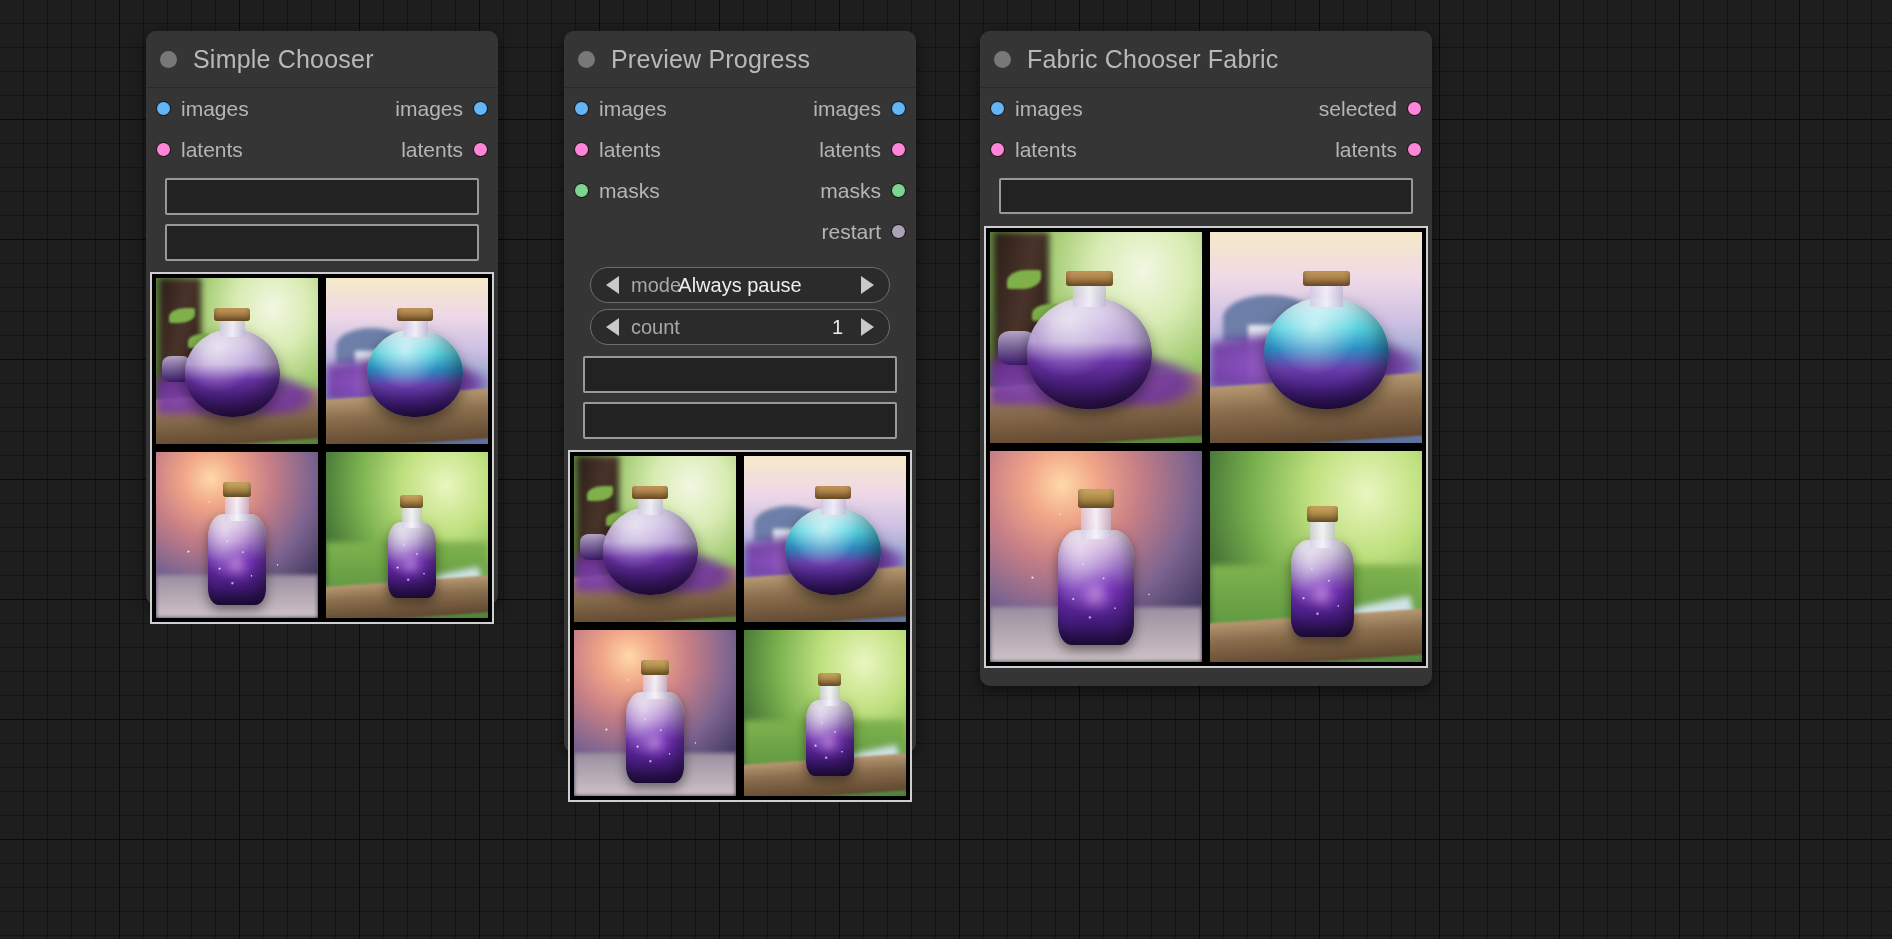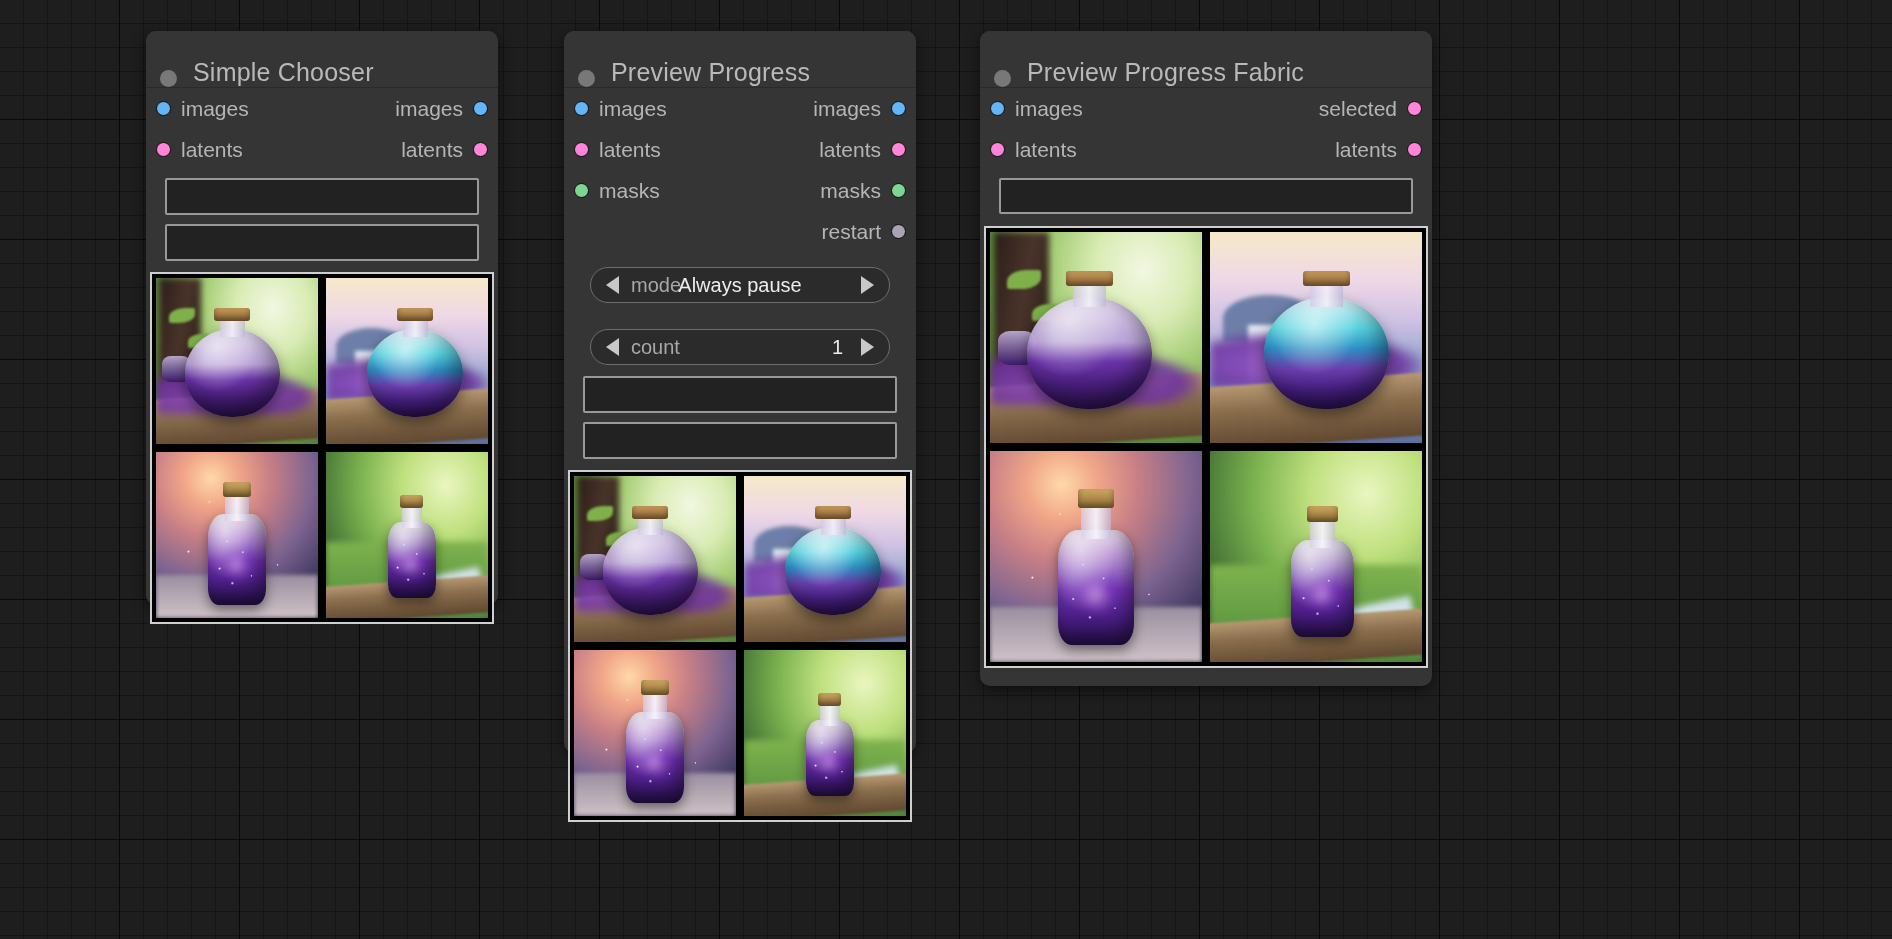--- a/index.html
+++ b/index.html
@@ -24,21 +24,21 @@
   
   .node{
     position:absolute;
     background:#353535;
     border-radius:10px;
     box-shadow:0 4px 14px rgba(0,0,0,.55);
     box-sizing:border-box;
   }
   .node-title{
     height:57px;
-    display:flex;align-items:flex-end;
+    display:flex;align-items:center;
     padding-left:14px;
     border-bottom:1px solid #2a2a2a;
     border-radius:10px 10px 0 0;
     background:#353535;
     box-sizing:border-box;
   }
   .collapse-dot{
     width:17px;height:17px;border-radius:50%;
     background:#787878;flex:0 0 auto;margin-right:16px;
   }
@@ -318,21 +318,21 @@
       <span class="slot-label out">restart</span>
       <span class="dot out grey"></span>
     </div>
 
     <div class="combo" style="margin-top:15px;">
       <span class="arrow left"></span>
       <span class="cname">mode</span>
       <span class="cval center">Always pause</span>
       <span class="arrow right"></span>
     </div>
-    <div class="combo" style="margin-top:26px;">
+    <div class="combo" style="margin-top:6px;">
       <span class="arrow left"></span>
       <span class="cname">count</span>
       <span class="cval">1</span>
       <span class="arrow right"></span>
     </div>
 
     <div class="widget-box" style="margin-top:11px;">
       <span class="wtext"></span>
     </div>
     <div class="widget-box" style="margin-top:9px;">
@@ -401,21 +401,21 @@
             </div>
         </div>
       </div>
     </div>
   </div>
 </div>
 
 <div class="node" style="left:980px;top:31px;width:452px;height:655px;">
   <div class="node-title">
     <span class="collapse-dot"></span>
-    <span class="node-title-text">Preview Progress Fabric</span>
+    <span class="node-title-text">Fabric Chooser Fabric</span>
   </div>
   <div class="node-body">
     <div class="slot-row">
       <span class="dot in blue"></span>
       <span class="slot-label in">images</span>
       <span class="slot-label out">selected</span>
       <span class="dot out pink"></span>
     </div>
     <div class="slot-row">
       <span class="dot in pink"></span>

